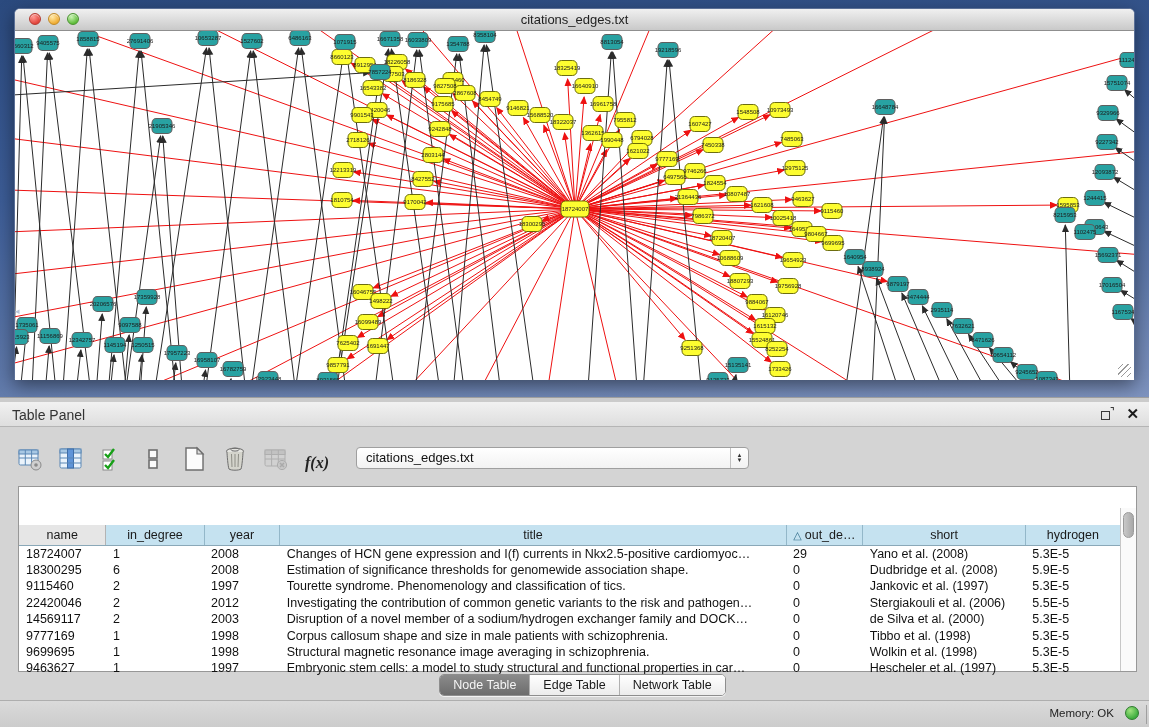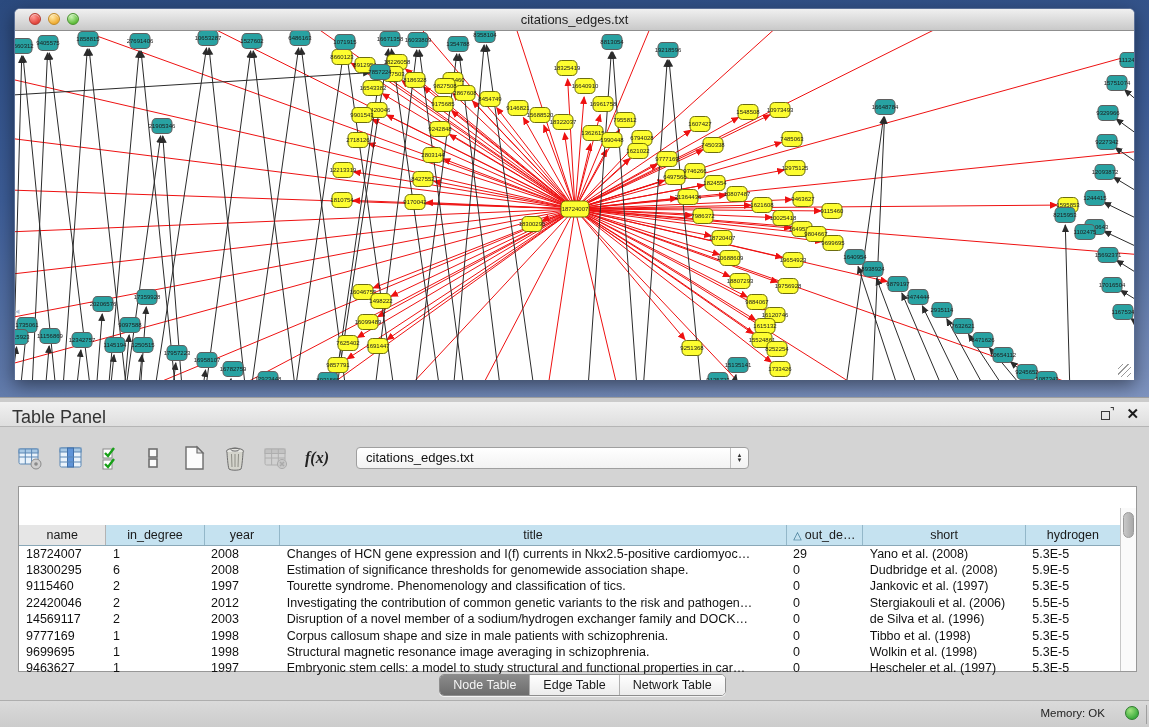--- a/index.html
+++ b/index.html
@@ -30,29 +30,29 @@
 
   
   #splitter{position:absolute;left:0;top:397px;width:1149px;height:5px;background:#cbcbcb;
             border-top:1px solid #9e9e9e;box-sizing:border-box;text-align:center;}
   #splitter .grip{display:inline-block;font-size:7px;line-height:4px;color:#8a8a8a;}
 
   
   #table-panel{position:absolute;left:0;top:402px;width:1149px;height:325px;background:#d4d4d4;}
   .tp-header{position:absolute;left:0;top:0;width:100%;height:25px;
              background:linear-gradient(#f1f1f1,#dedede);border-bottom:1px solid #b5b5b5;box-sizing:border-box;}
-  .tp-header .tp-title{position:absolute;left:12px;top:5px;font-size:18px;color:#333;}
+  .tp-header .tp-title{position:absolute;left:12px;top:5px;font-size:14px;color:#333;}
   .tp-header .hdr-icons{position:absolute;right:10px;top:4px;display:flex;gap:12px;align-items:center;}
   .float-ic{width:13px;height:13px;position:relative;}
   .float-ic .sq{position:absolute;left:0;bottom:0;width:9px;height:9px;border:1.4px solid #3a3a3a;box-sizing:border-box;}
   .float-ic .ar{position:absolute;right:0;top:0;font-size:9px;line-height:9px;color:#3a3a3a;font-weight:bold;}
   .close-x{font-size:15px;font-weight:bold;color:#1a1a1a;line-height:15px;cursor:default;}
 
   .tp-toolbar{position:absolute;left:16px;top:38px;height:36px;display:flex;align-items:center;gap:13px;}
-  .tbtn{width:28px;height:28px;display:flex;align-items:center;justify-content:center;}
+  .tbtn{width:28px;height:28px;display:flex;align-items:flex-end;justify-content:center;}
   .fx{font-family:"Liberation Serif",serif;font-style:italic;font-weight:bold;font-size:16px;color:#222;}
   .combo{margin-left:12px;width:393px;height:22px;background:linear-gradient(#ffffff,#f2f2f2);
          border:1px solid #9f9f9f;border-radius:4px;position:relative;box-sizing:border-box;
          font-size:13px;color:#111;line-height:20px;padding-left:9px;}
   .combo .spin{position:absolute;right:0;top:0;width:17px;height:100%;border-left:1px solid #c0c0c0;
                display:flex;flex-direction:column;align-items:center;justify-content:center;color:#333;}
   .combo .spin span{font-size:6px;line-height:5px;}
 
   .tp-table{position:absolute;left:18px;top:84px;width:1119px;height:186px;background:#fff;
             border:1px solid #979797;box-sizing:border-box;}
@@ -69,21 +69,21 @@
   .tp-tabs{position:absolute;left:8px;top:272px;width:100%;text-align:center;}
   .seg{display:inline-flex;border:1px solid #8e8e8e;border-radius:5px;overflow:hidden;
        background:#fff;box-shadow:0 1px 0 rgba(255,255,255,.7);}
   .seg .tab{padding:3px 13px;font-size:12.5px;color:#1a1a1a;background:linear-gradient(#ffffff,#ececec);
             border-right:1px solid #b0b0b0;}
   .seg .tab:last-child{border-right:none;}
   .seg .tab.active{background:linear-gradient(#8b8b8b,#6d6d6d);color:#f5f5f5;}
 
   .tp-status{position:absolute;left:0;bottom:0;width:100%;height:27px;background:linear-gradient(#dadada,#cccccc);
              border-top:1px solid #aeaeae;box-sizing:border-box;}
-  .mem{position:absolute;right:10px;top:5px;display:flex;align-items:center;gap:20px;font-size:11.5px;color:#222;}
+  .mem{position:absolute;right:10px;top:5px;display:flex;align-items:center;gap:11px;font-size:11.5px;color:#222;}
   .memdot{width:14px;height:14px;border-radius:50%;background:radial-gradient(circle at 35% 30%,#9fe27e,#3fae3f 70%);
           border:1px solid #2d7a2d;box-sizing:border-box;}
   .statdiv{position:absolute;right:2px;top:4px;width:1px;height:19px;background:#9f9f9f;}
 </style>
 </head>
 <body>
 
 <div id="desktop">
   <div id="net-window">
     <div class="titlebar">
@@ -686,21 +686,21 @@
             <td>0</td>
             <td>Stergiakouli et al. (2006)</td>
             <td>5.5E-5</td>
           </tr>
           <tr>
             <td>14569117</td>
             <td>2</td>
             <td>2003</td>
             <td>Disruption of a novel member of a sodium/hydrogen exchanger family and DOCK…</td>
             <td>0</td>
-            <td>de Silva et al. (1996)</td>
+            <td>de Silva et al. (2000)</td>
             <td>5.3E-5</td>
           </tr>
           <tr>
             <td>9777169</td>
             <td>1</td>
             <td>1998</td>
             <td>Corpus callosum shape and size in male patients with schizophrenia.</td>
             <td>0</td>
             <td>Tibbo et al. (1998)</td>
             <td>5.3E-5</td>

